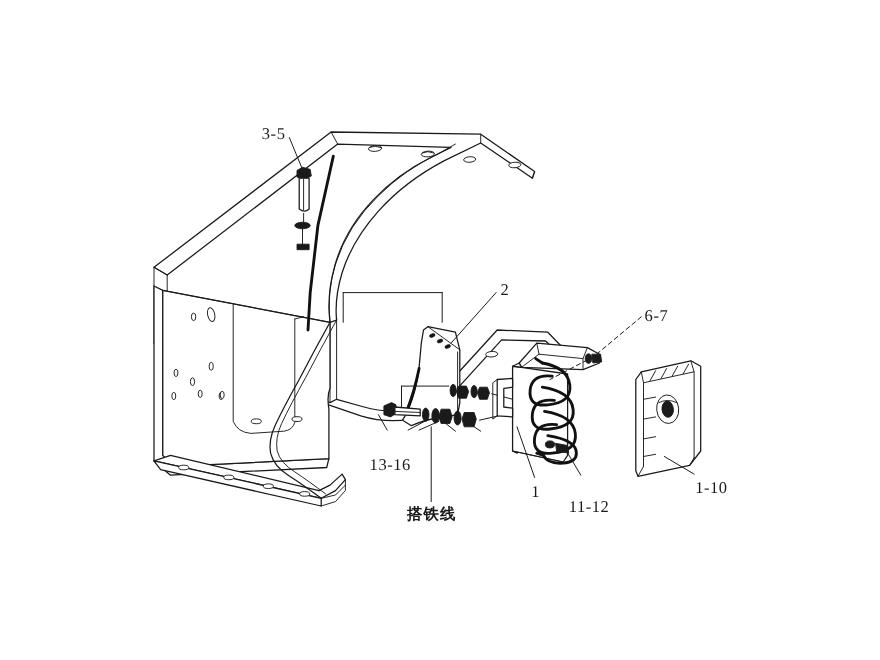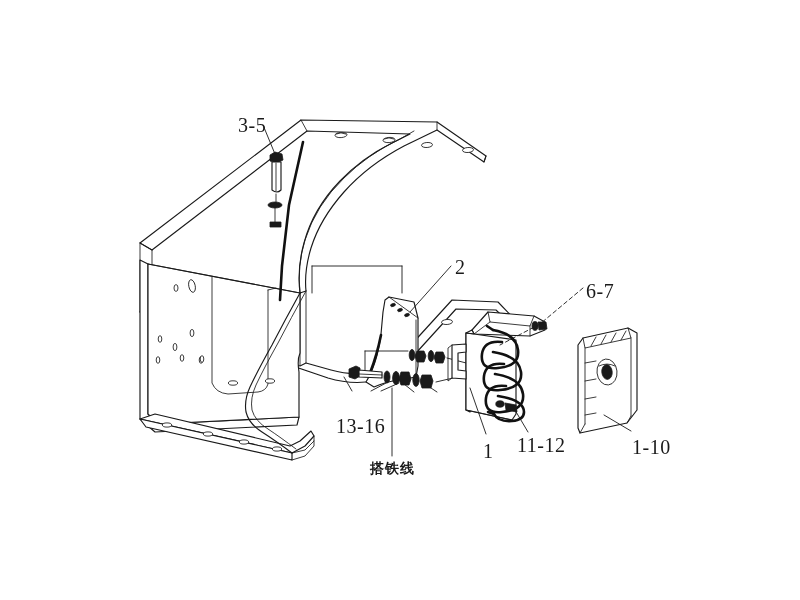--- a/index.html
+++ b/index.html
@@ -21,21 +21,21 @@
   #drawing {
     position: absolute;
     left: 0;
     top: 0;
     width: 800px;
     height: 600px;
   }
   .callout {
     position: absolute;
     font-family: "Liberation Serif", "DejaVu Serif", serif;
-    font-size: 20px;
+    font-size: 15px;
     color: #1a1a1a;
     white-space: nowrap;
     letter-spacing: 0.5px;
     line-height: 1;
   }
   .callout.cjk {
     font-family: "DejaVu Sans", "Liberation Sans", sans-serif;
     font-size: 14px;
     font-weight: 600;
     letter-spacing: 1px;
@@ -399,17 +399,17 @@
 
       <path class="lead" d="M 392 456 L 392 388"></path>
     </g>
   </svg>
 
   <div class="callout" style="left:238px; top:115px;">3-5</div>
   <div class="callout" style="left:455px; top:257px;">2</div>
   <div class="callout" style="left:586px; top:281px;text-align:center;">6-7</div>
   <div class="callout" style="left:336px; top:416px;">13-16</div>
   <div class="callout" style="left:483px; top:441px;">1</div>
-  <div class="callout" style="left:517px; top:435px;">11-12</div>
+  <div class="callout" style="left:517px; top:454px;">11-12</div>
   <div class="callout" style="left:632px; top:437px;">1-10</div>
   <div class="callout cjk" style="left:370px; top:462px;font-family:Liberation Serif, serif;">搭铁线</div>
 
 </div>
 
 </body></html>

